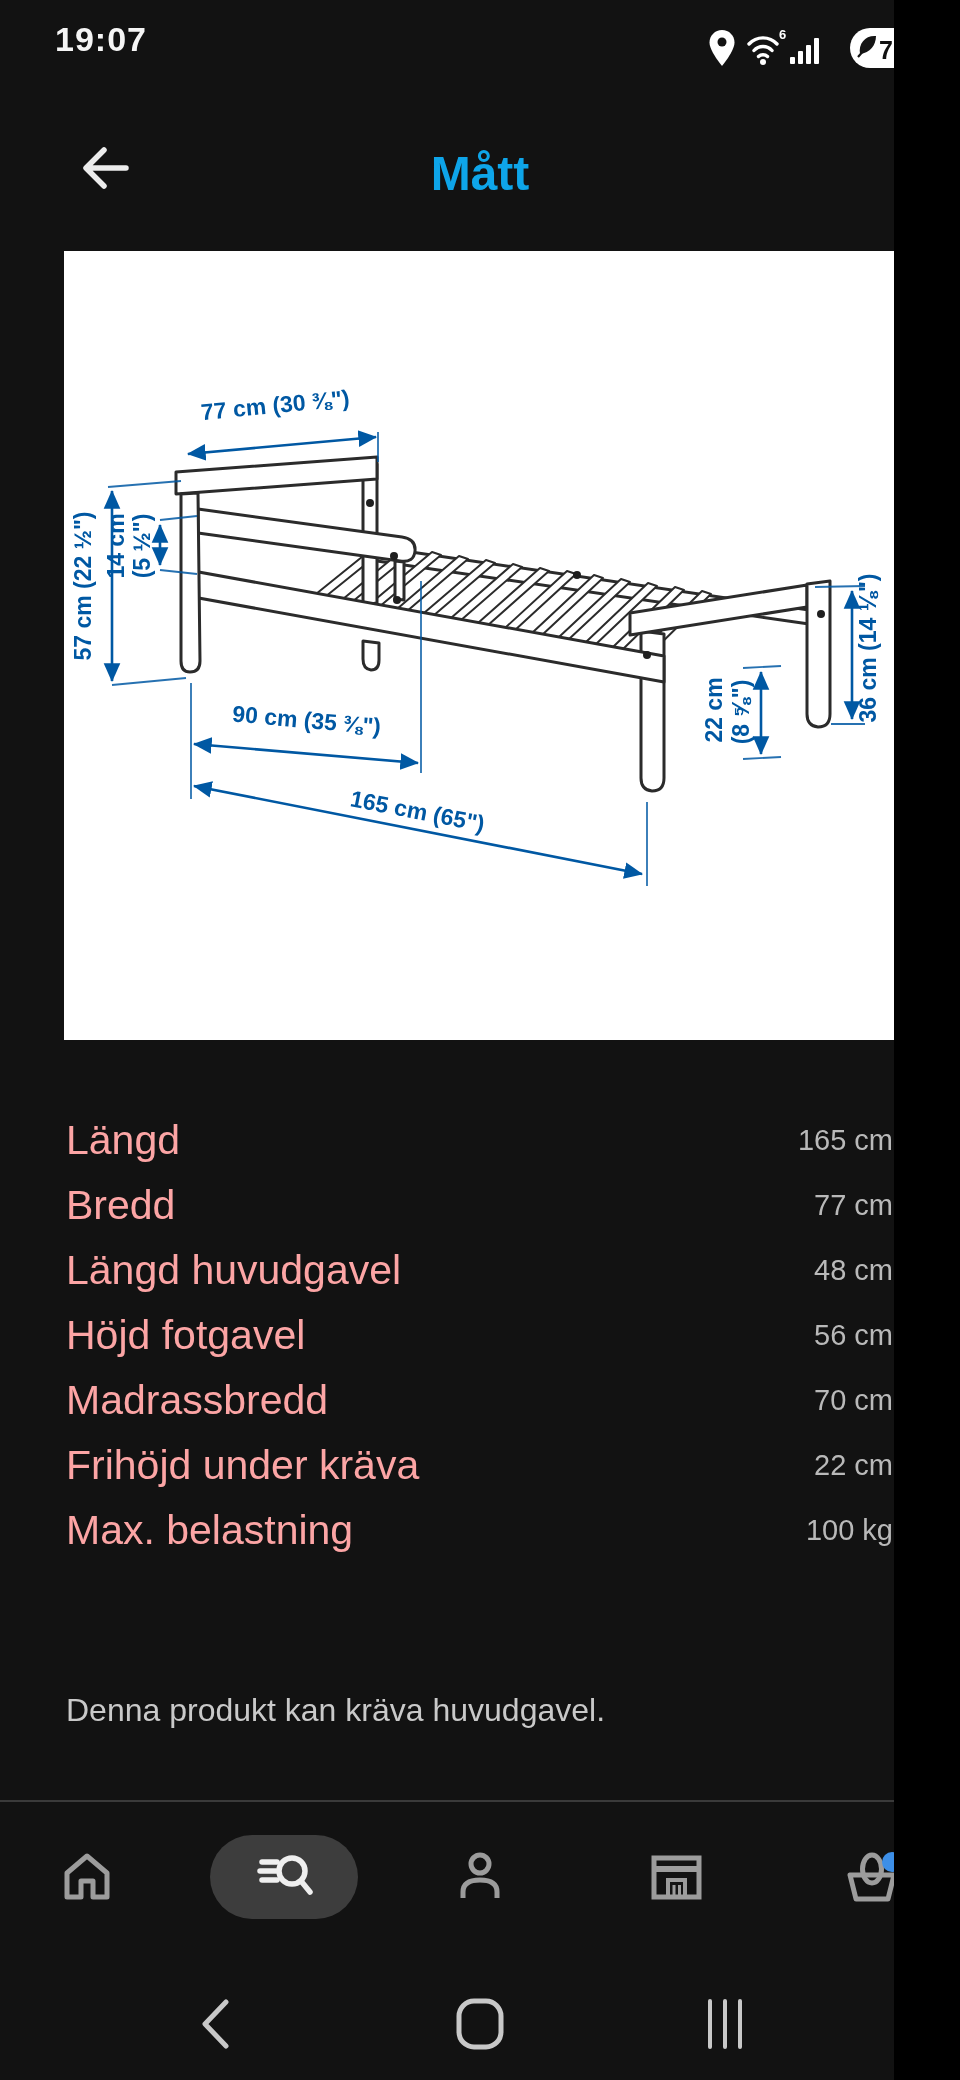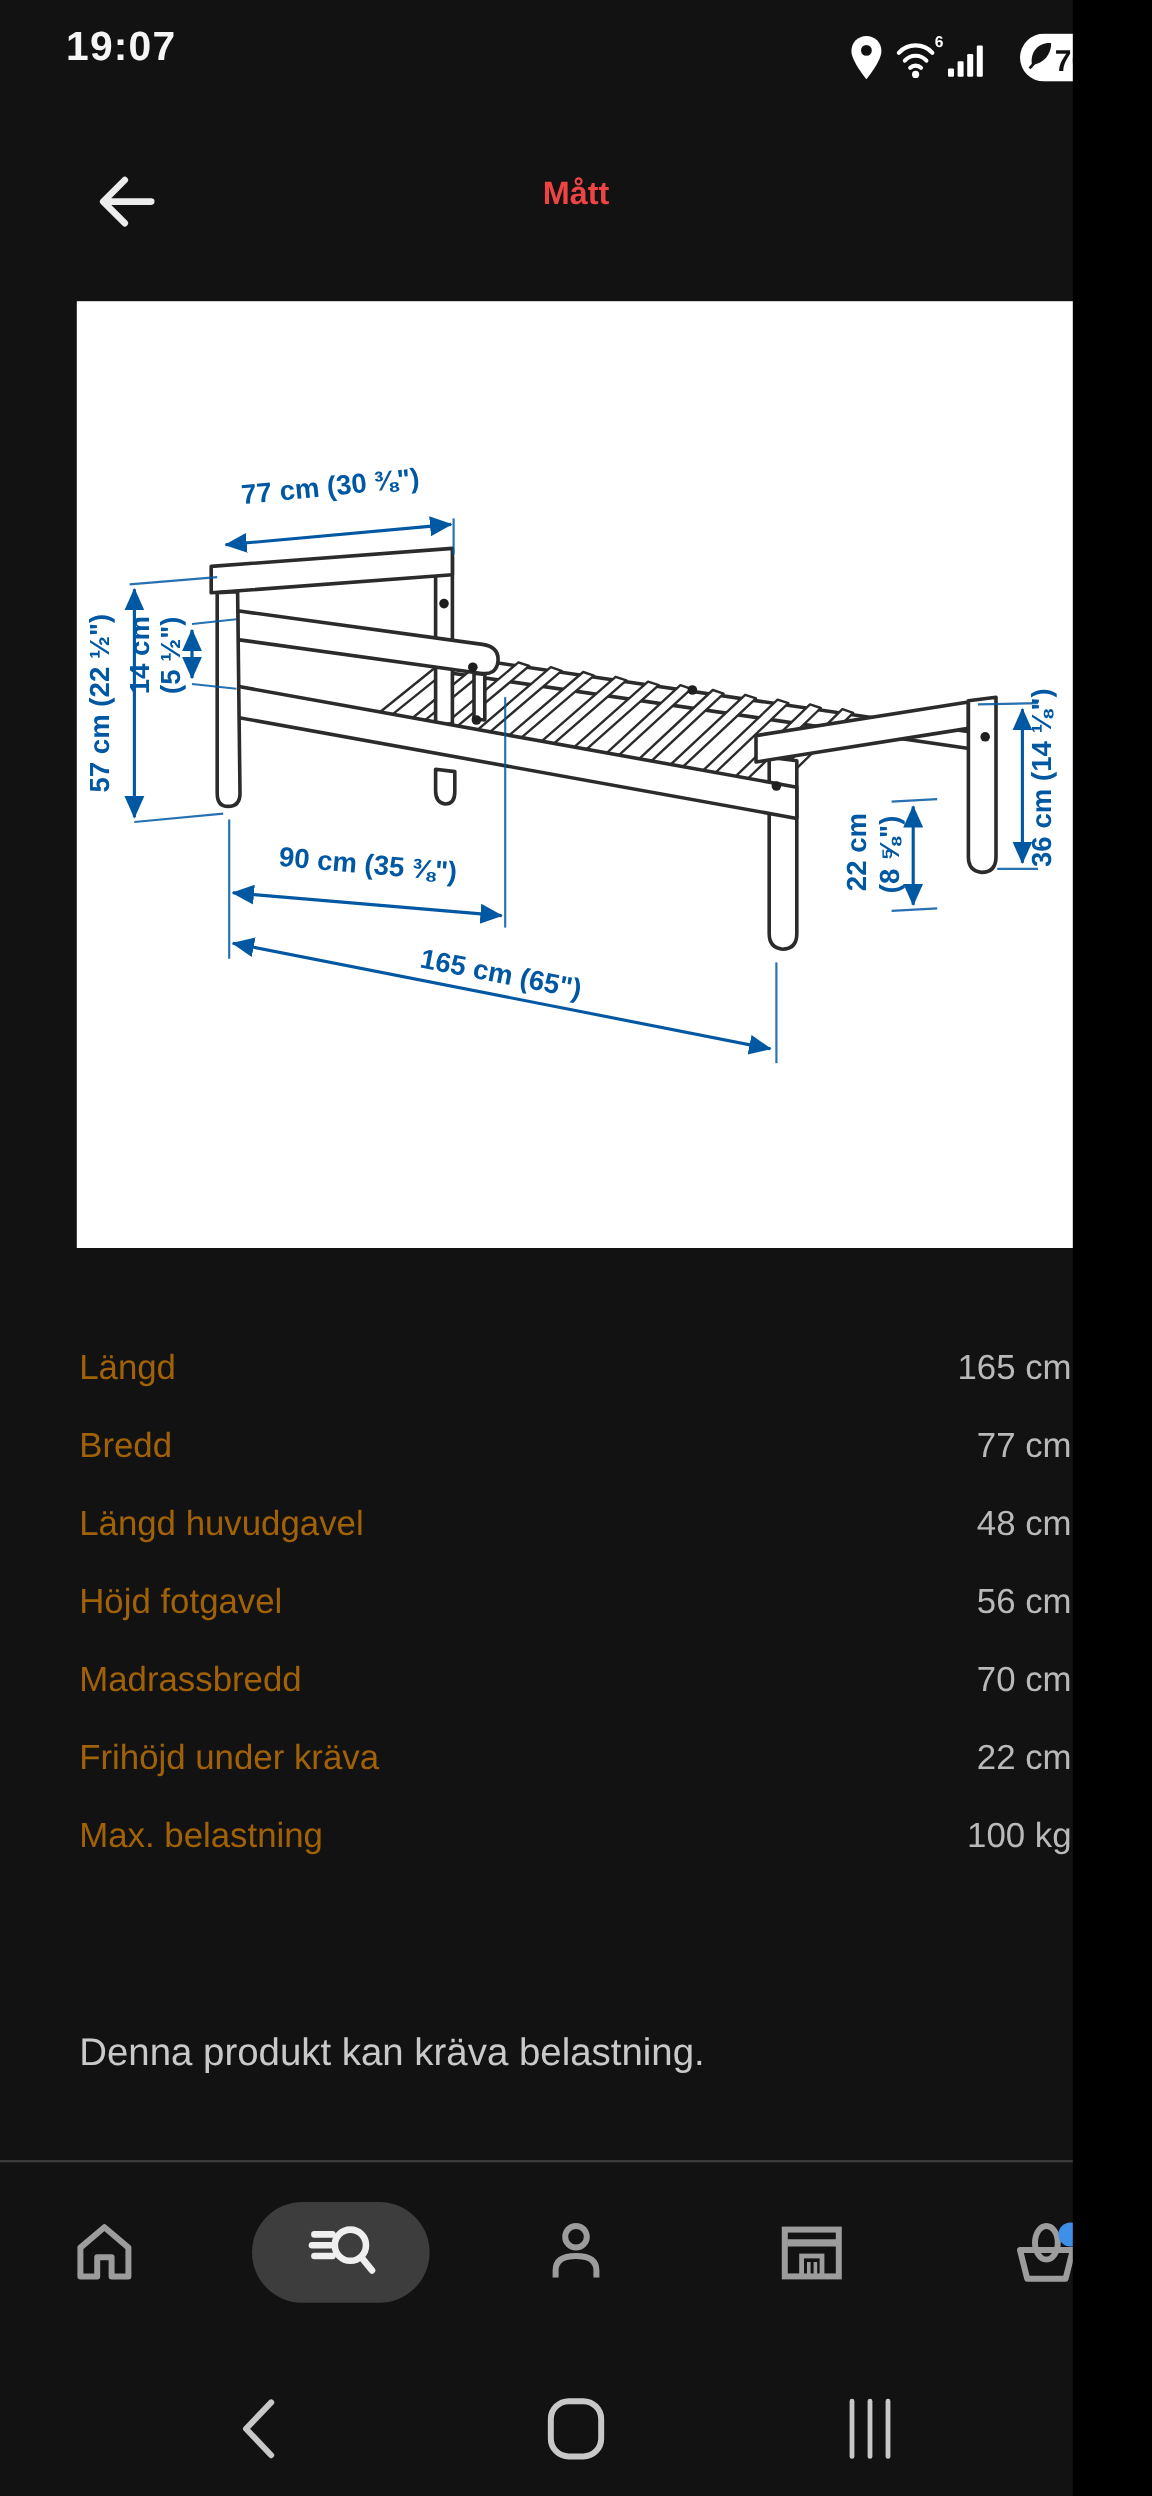--- a/index.html
+++ b/index.html
@@ -4,34 +4,34 @@
 <style>
   html,body{margin:0;padding:0;background:#000;}
   #screen{position:relative;width:894px;height:2080px;background:#121212;overflow:hidden;
           font-family:"Liberation Sans","DejaVu Sans",sans-serif;}
   
   .time{position:absolute;left:55px;top:20px;font-size:34px;font-weight:700;color:#f5f5f5;letter-spacing:1px;}
   .status-icons{position:absolute;left:704px;top:26px;}
   
   .back-btn{position:absolute;left:80px;top:144px;width:52px;height:48px;cursor:pointer;}
   .page-title{position:absolute;left:0;top:146px;width:960px;text-align:center;
-              font-size:27px;font-weight:700;color:#ef4444;}
+              font-size:48px;font-weight:700;color:#0ea5e9;}
   
   .product-image{position:absolute;left:64px;top:251px;width:832px;height:789px;background:#ffffff;}
   .dim{fill:#0058A3;font-family:"Liberation Sans","DejaVu Sans",sans-serif;
        font-size:23px;font-weight:700;text-anchor:middle;}
   .wood{fill:#ffffff;stroke:#2b2b2b;stroke-width:3;stroke-linejoin:round;}
   .slat{fill:#ffffff;stroke:#2b2b2b;stroke-width:2;stroke-linejoin:round;}
   .dline{stroke:#0058A3;stroke-width:2.6;fill:none;}
   .eline{stroke:#0058A3;stroke-width:1.8;fill:none;opacity:.85;}
   .screw{fill:#1f1f1f;}
   
   .specs{position:absolute;left:66px;top:1108px;width:827px;}
   .spec-row{height:65px;display:flex;justify-content:space-between;align-items:center;}
-  .spec-label{font-size:29px;color:#a16207;}
+  .spec-label{font-size:41px;color:#fca5a5;}
   .spec-value{font-size:29px;color:#b9b9b9;}
   .note{position:absolute;left:66px;top:1692px;width:828px;font-size:32px;color:#c9c9c9;}
   .divider{position:absolute;left:0;top:1800px;width:960px;height:2px;background:#3a3a3a;}
   
   .nav-item{position:absolute;width:56px;height:56px;top:1849px;cursor:pointer;}
   .search-pill{position:absolute;left:210px;top:1835px;width:148px;height:84px;border-radius:42px;
                background:#3d3d3d;cursor:pointer;}
   .search-pill svg{position:absolute;left:46px;top:14px;}
   
   .anav{position:absolute;top:1998px;cursor:pointer;}
@@ -191,21 +191,21 @@
     <div class="spec-row">
       <span class="spec-label">Frihöjd under kräva</span>
       <span class="spec-value">22 cm</span>
     </div>
     <div class="spec-row">
       <span class="spec-label">Max. belastning</span>
       <span class="spec-value">100 kg</span>
     </div>
   </div>
 
-  <div class="note">Denna produkt kan kräva belastning.</div>
+  <div class="note">Denna produkt kan kräva huvudgavel.</div>
 
   <div class="divider"></div>
 
   <div class="nav-item" style="left:59px;">
     <svg width="56" height="56" viewBox="0 0 56 56">
       <path d="M8,48 V24 L28,7 48,24 V48 H34 V32 H22 V48 Z" stroke="#9c9c9c" stroke-width="5" fill="none" stroke-linejoin="round"></path>
     </svg>
   </div>
   <div class="search-pill">
     <svg width="58" height="56" viewBox="0 0 58 56">

